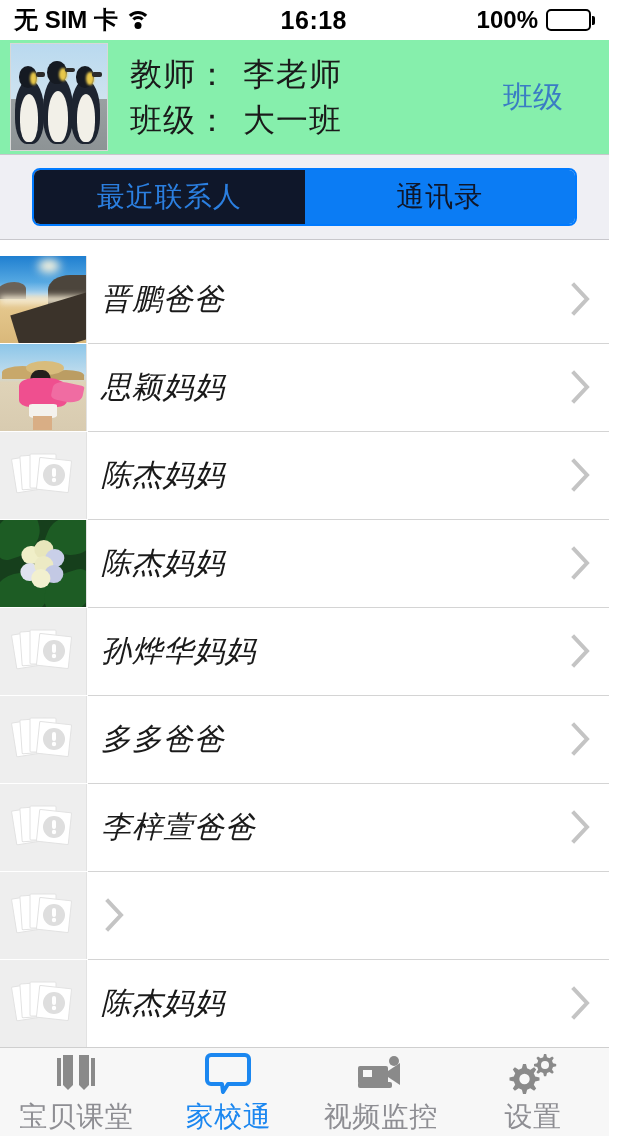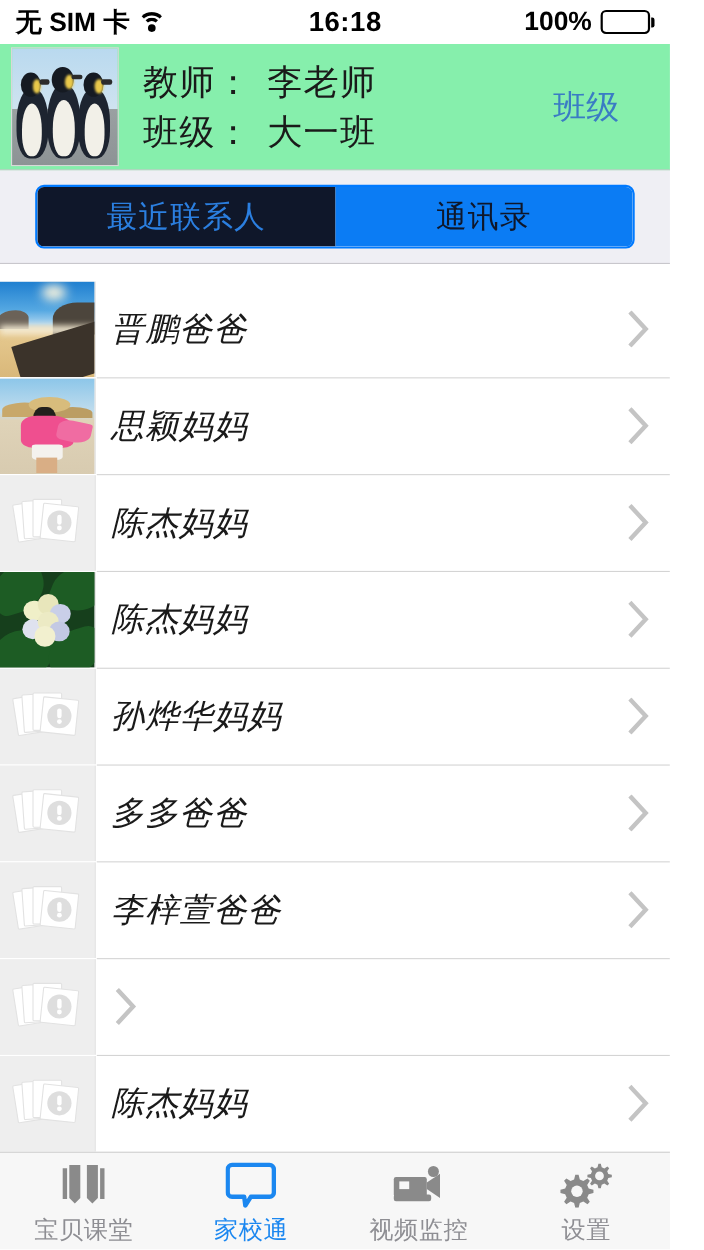--- a/index.html
+++ b/index.html
@@ -192,21 +192,21 @@
     position: absolute; left: 0; right: 0; bottom: 0; height: 89px;
     background: #f7f7f7; border-top: 1px solid #cfcfcf;
     display: flex;
   }
   .tab {
     flex: 1; display: flex; flex-direction: column;
     align-items: center; justify-content: center;
     gap: 4px; cursor: pointer; padding-top: 4px;
   }
   .tab-icon { height: 44px; display: flex; align-items: center; justify-content: center; }
-  .tab-label { font-size: 22px; color: #8e8e93; letter-spacing: .5px; }
+  .tab-label { font-size: 28px; color: #8e8e93; letter-spacing: .5px; }
   .tab.active .tab-label { color: #1b87f0; }
 </style>
 </head>
 <body>
 
 <div id="app">
 
   <div class="statusbar">
     <div class="sb-left">
       <span>无 SIM 卡</span>

